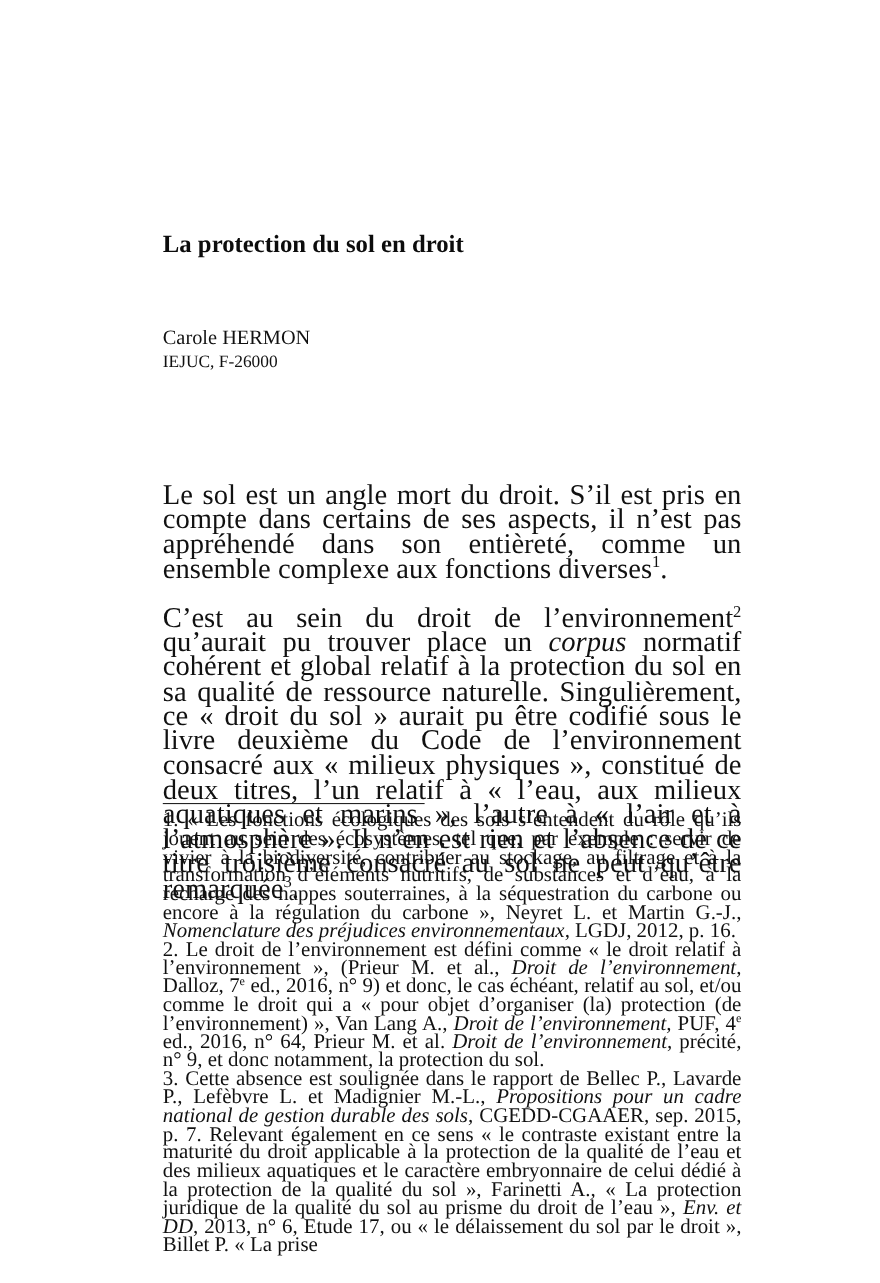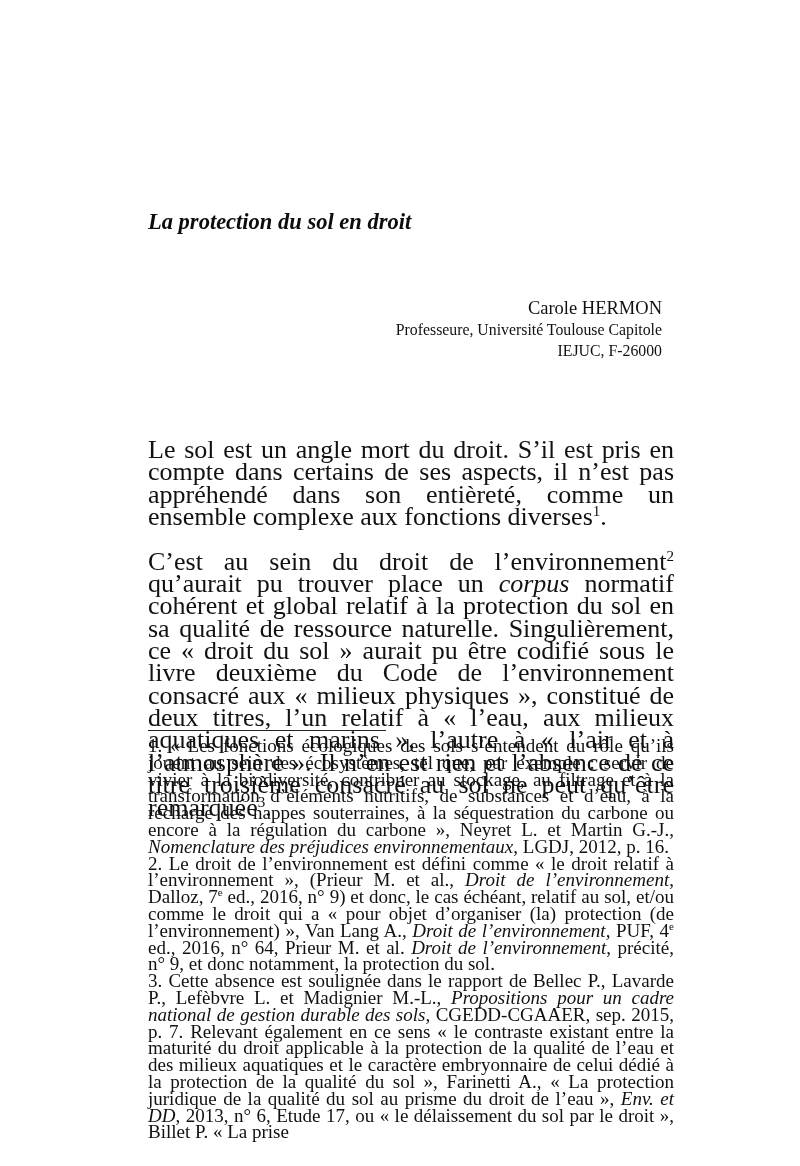--- a/index.html
+++ b/index.html
@@ -24,27 +24,26 @@
     .title {
       position: absolute;
       left: 0;
       top: 208px;
       margin: 0;
       font-size: 22.5px;
       font-weight: bold;
       line-height: 28px;
       white-space: nowrap;
       color: #0c0c0c;
-      font-style: italic;
     }
     .author-block {
       position: absolute;
-      right: 12px;
+      right: 0;
       top: 297px;
-      text-align: right;
+      text-align: left;
       width: 526px;
     }
     .author-name {
       font-size: 18.5px;
       line-height: 22px;
       display: block;
     }
     .affil {
       font-size: 15.8px;
       line-height: 21px;
@@ -91,21 +90,20 @@
     em { font-style: italic; }
   </style>
 </head>
 <body>
 
 <div class="page">
   <h1 class="title">La protection du sol en droit</h1>
 
   <div class="author-block">
     <span class="author-name">Carole HERMON</span>
-    <span class="affil">Professeure, Université Toulouse Capitole</span>
     <span class="affil">IEJUC, F-26000</span>
   </div>
 
   <div class="body-text">
     <p>Le sol est un angle mort du droit. S’il est pris en compte dans certains de ses aspects, il n’est pas appréhendé dans son entièreté, comme un ensemble complexe aux fonctions diverses<sup>1</sup>.</p>
     <p>C’est au sein du droit de l’environnement<sup>2</sup> qu’aurait pu trouver place un <em>corpus</em> normatif cohérent et global relatif à la protection du sol en sa qualité de ressource naturelle. Singulièrement, ce « droit du sol » aurait pu être codifié sous le livre deuxième du Code de l’environnement consacré aux « milieux physiques », constitué de deux titres, l’un relatif à « l’eau, aux milieux aquatiques et marins », l’autre à « l’air et à l’atmosphère ». Il n’en est rien et l’absence de ce titre troisième consacré au sol ne peut qu’être remarquée<sup>3</sup>.</p>
   </div>
 
   <div class="fn-rule"></div>
 

